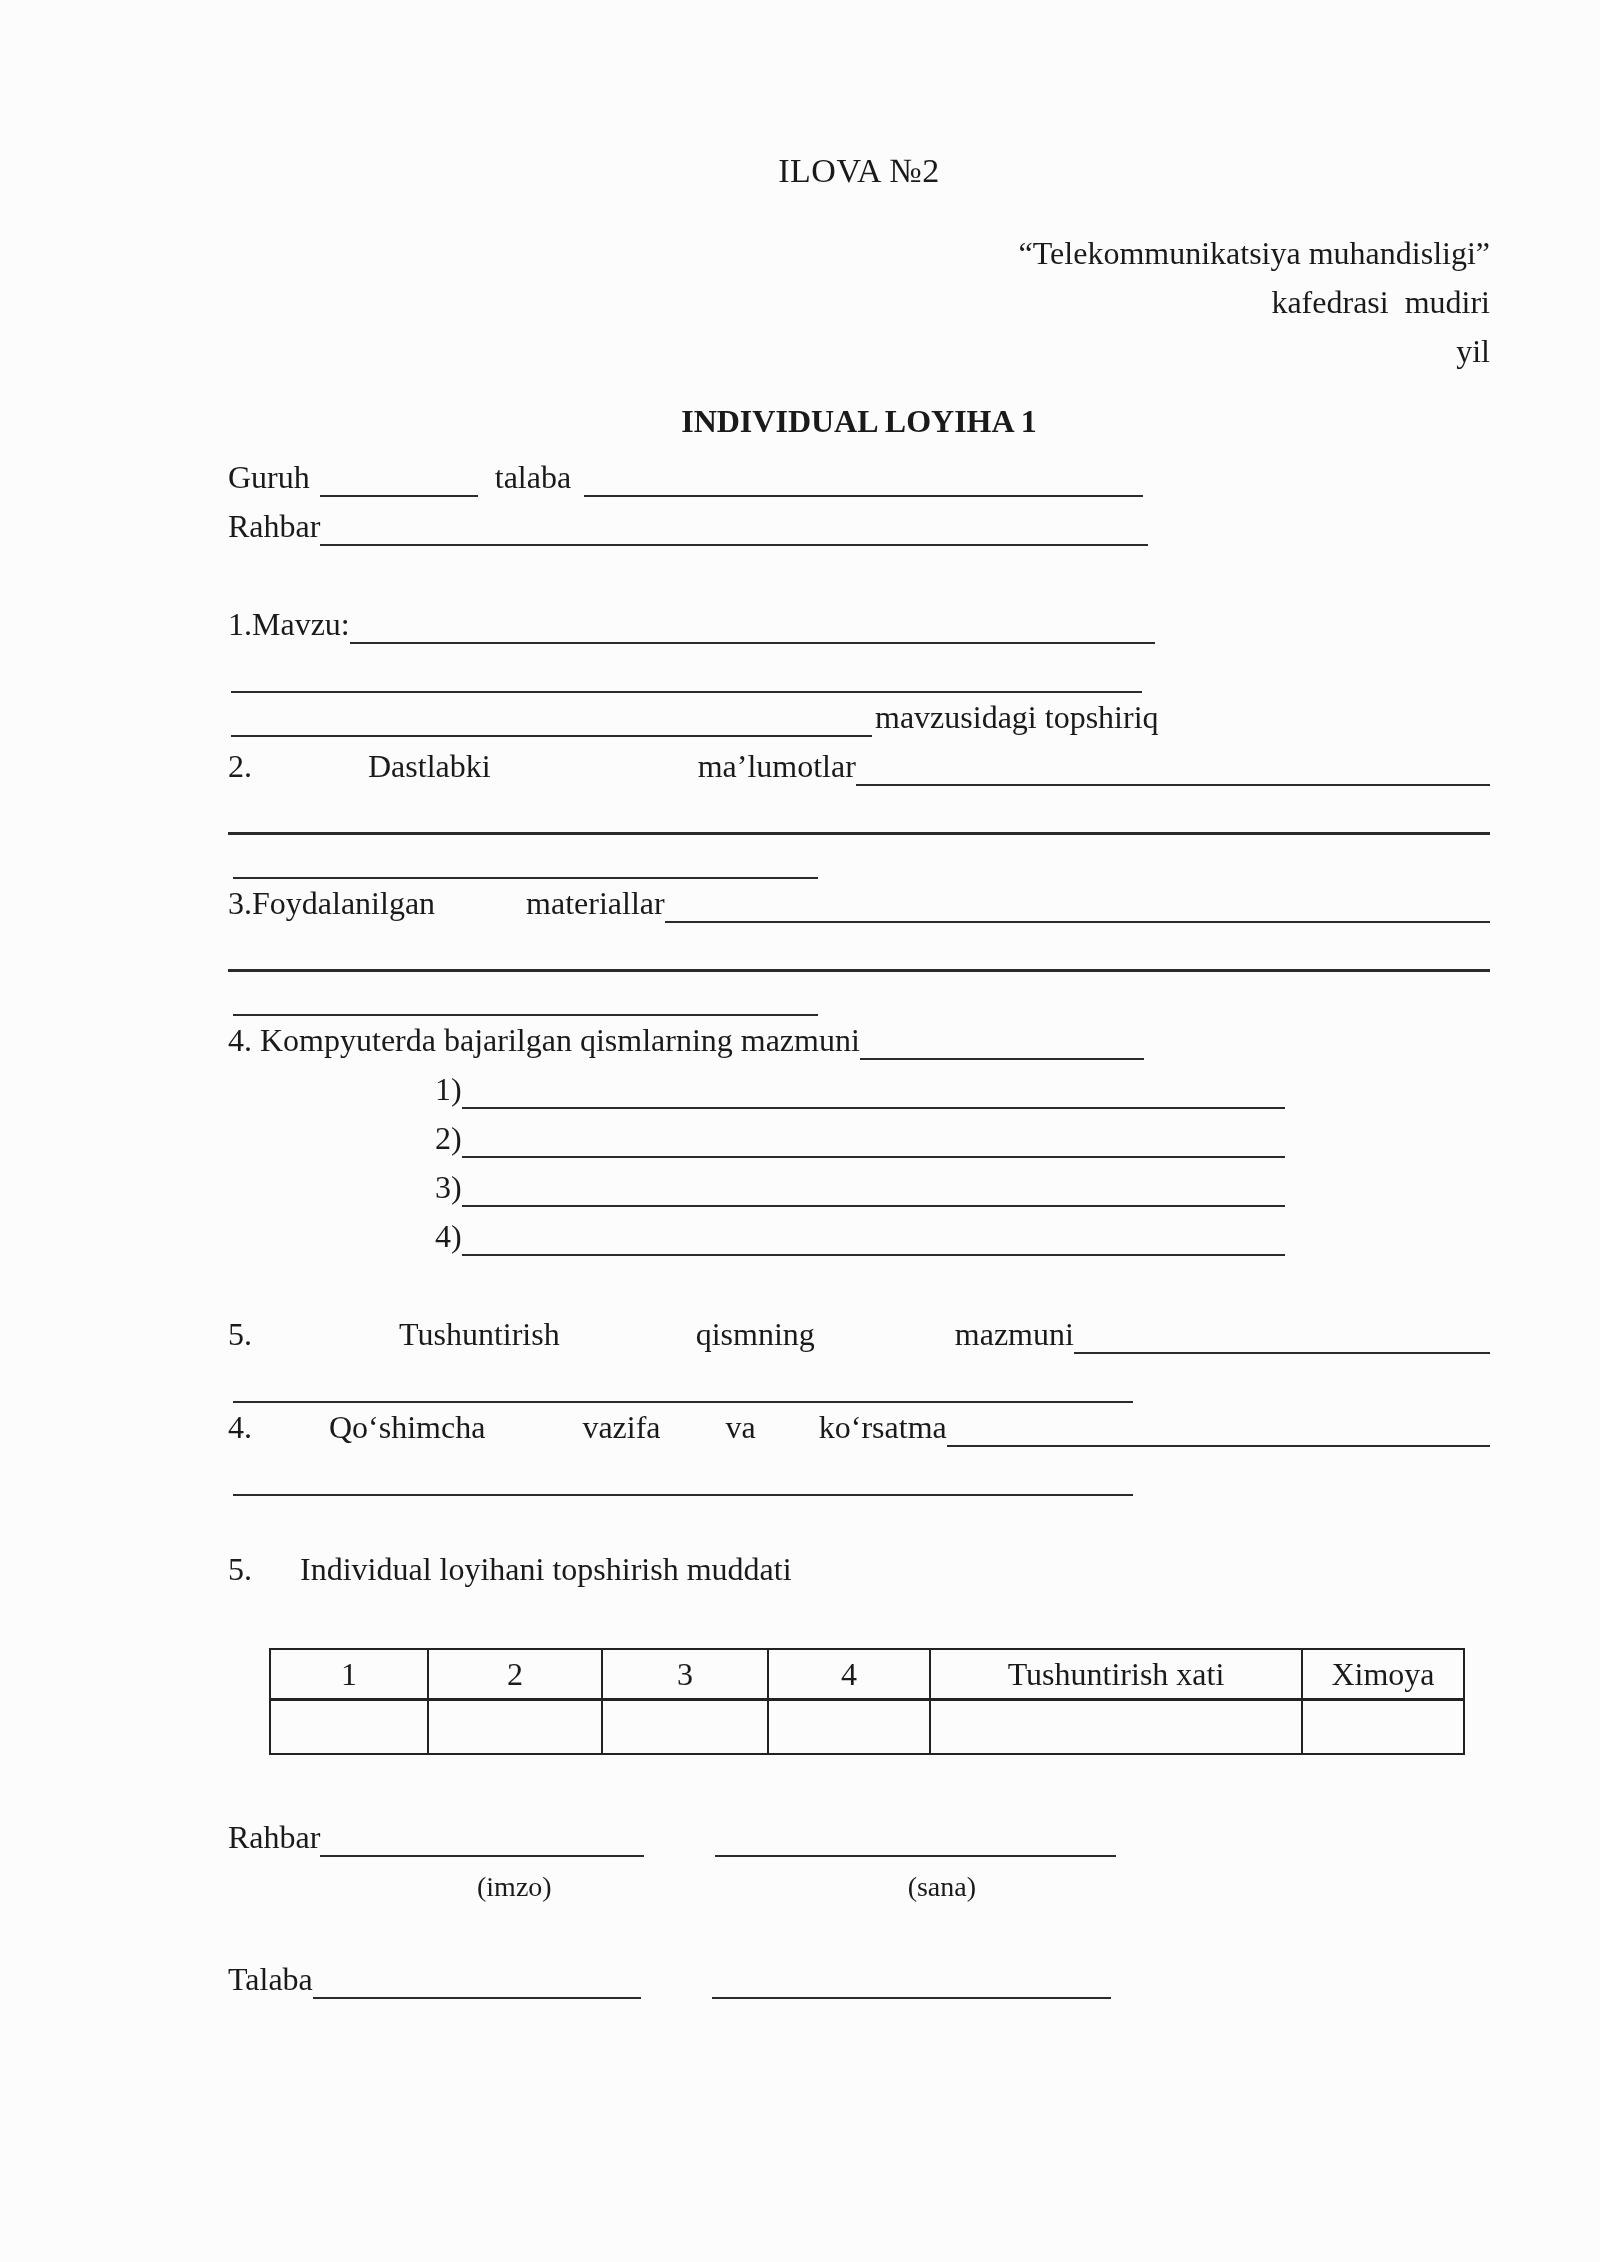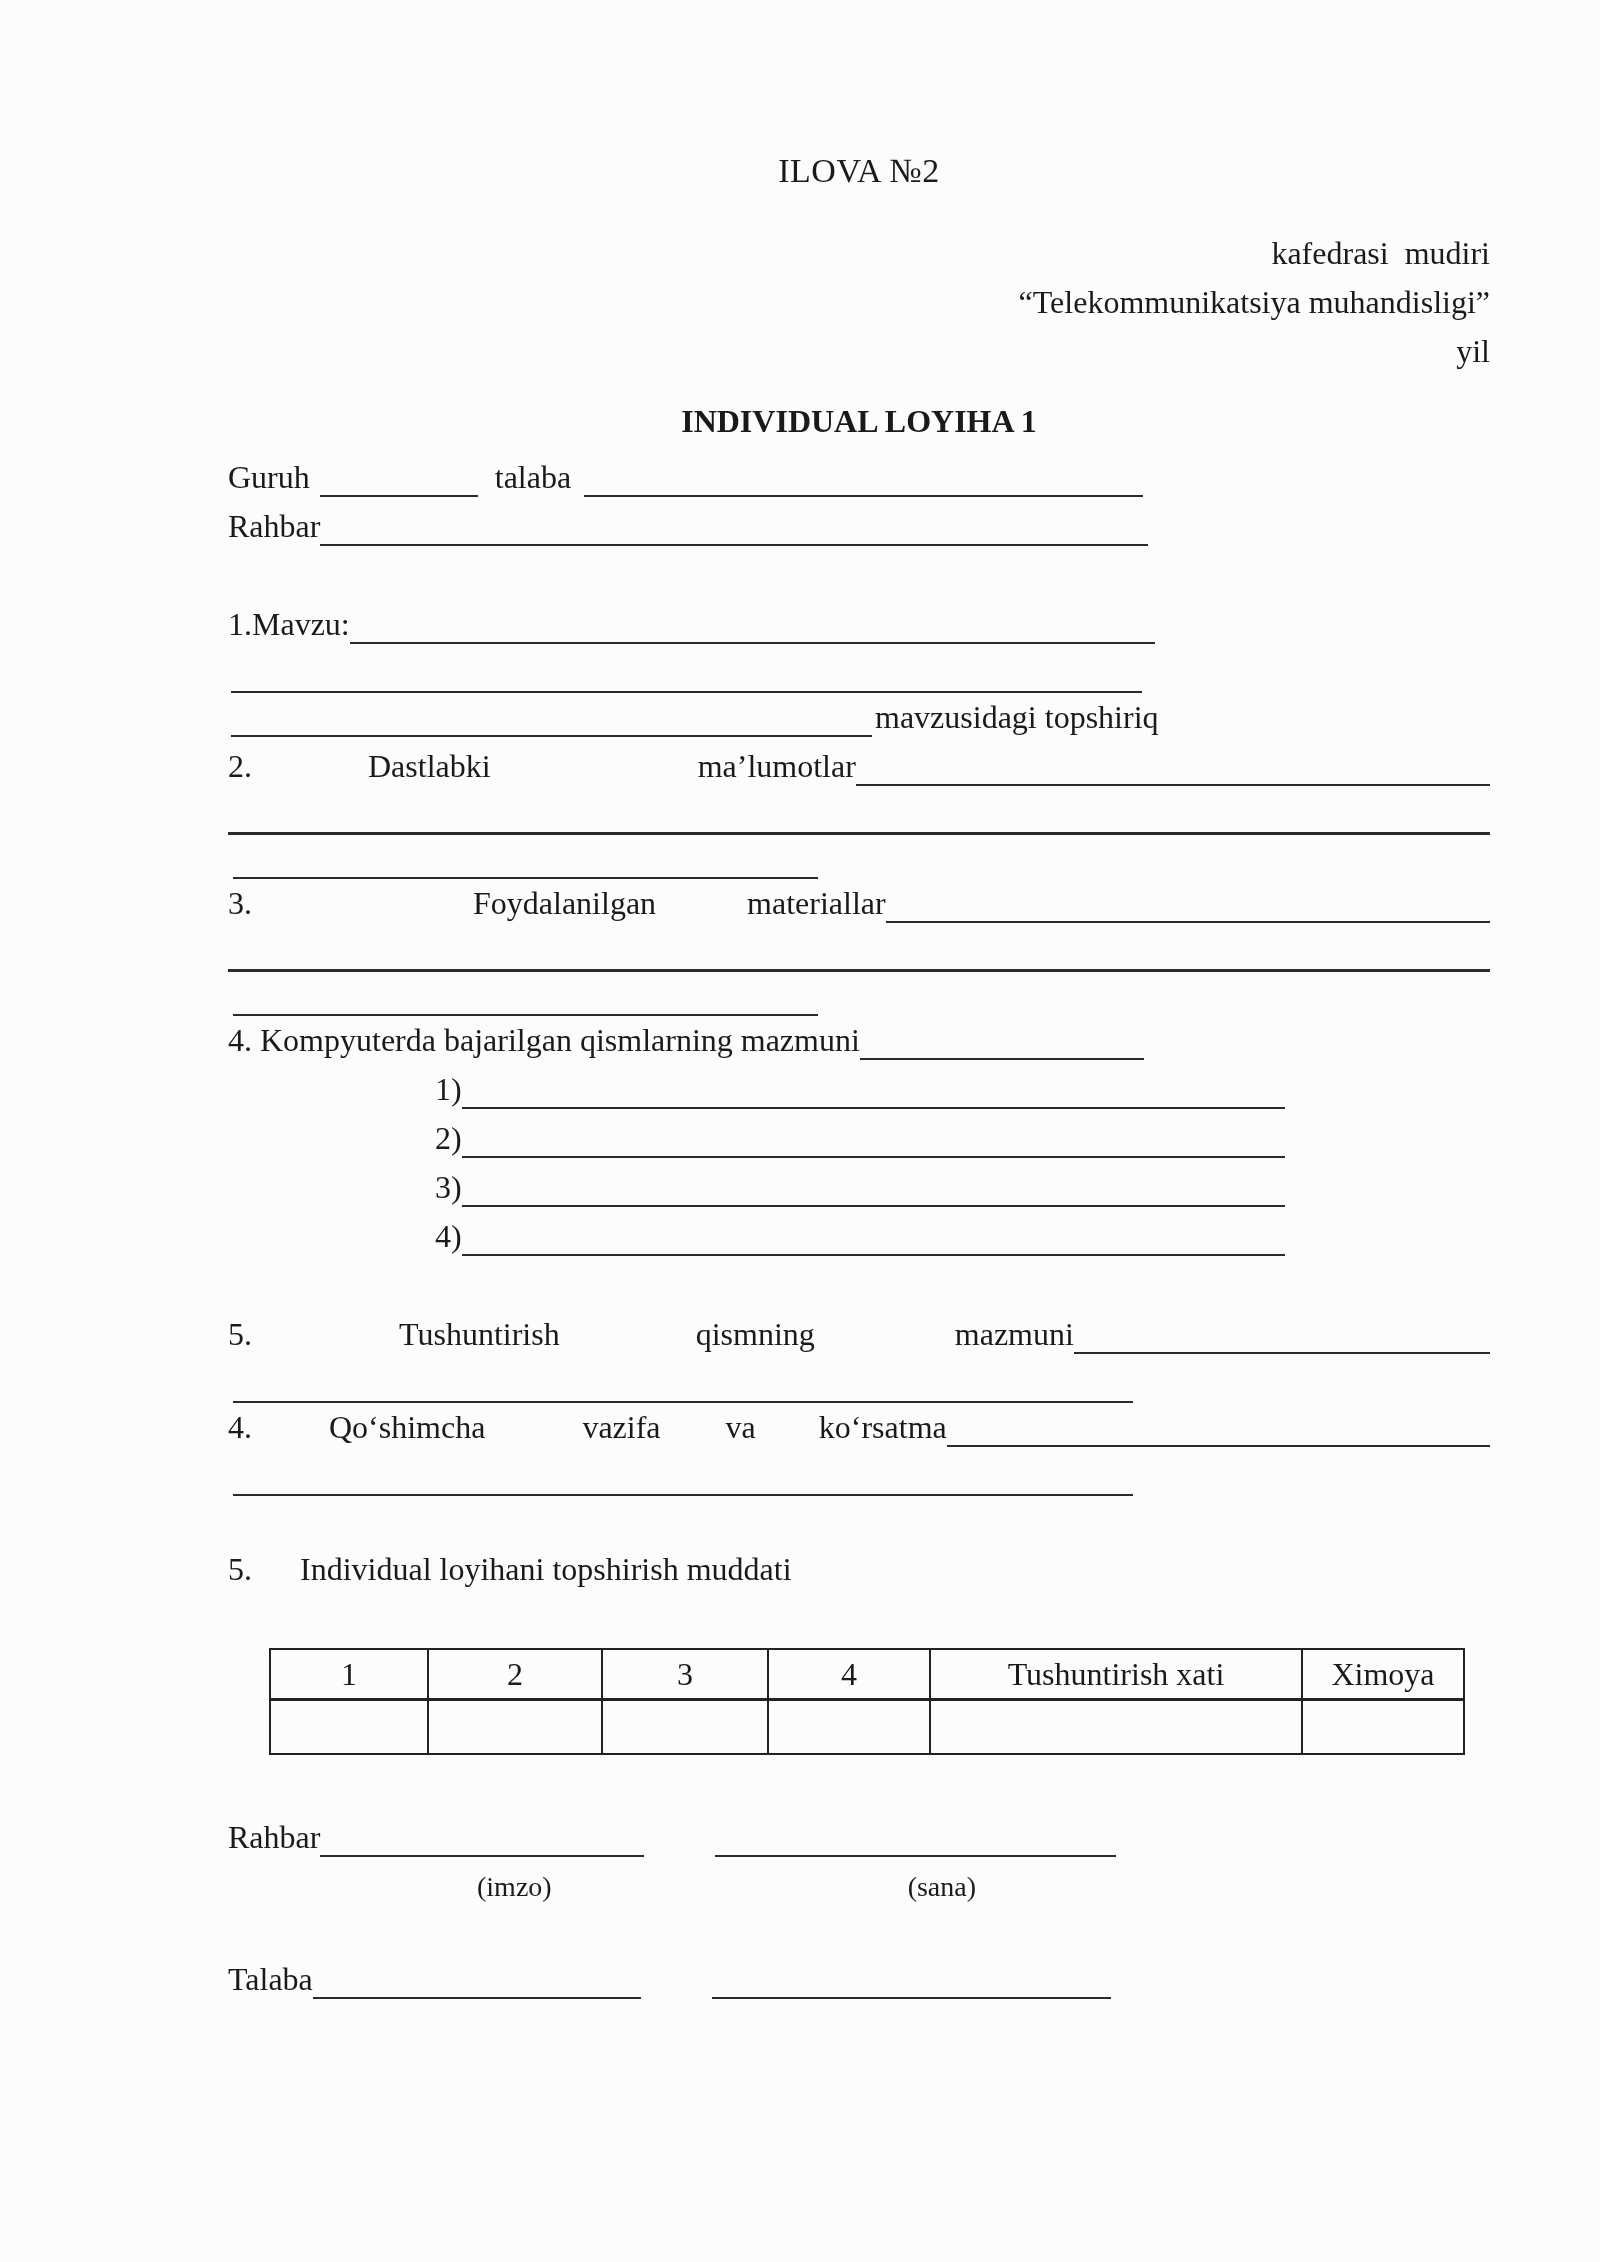--- a/index.html
+++ b/index.html
@@ -90,22 +90,22 @@
   .imzo-row span{font-size:28px;}
 </style>
 </head>
 <body>
 
 <div class="content">
 
   <div class="doc-title">ILOVA №2</div>
 
   <div class="header-block">
+    <div>“Telekommunikatsiya muhandisligi”</div>
     <div>kafedrasi&nbsp; mudiri</div>
-    <div>“Telekommunikatsiya muhandisligi”</div>
     <div>yil</div>
   </div>
 
   <div class="subtitle">INDIVIDUAL LOYIHA 1</div>
 
   <div class="row" style="margin-top:7px">
     <span>Guruh</span>
     <span class="blank" style="width:158px;margin-left:10px"></span>
     <span style="margin-left:17px">talaba</span>
     <span class="blank" style="width:559px;margin-left:13px"></span>
@@ -135,21 +135,21 @@
     <span style="margin-left:116px">Dastlabki</span>
     <span style="margin-left:207px">ma’lumotlar</span>
     <span class="fill"></span>
   </div>
 
   <div class="lineonly thick"></div>
   <div class="lineonly" style="width:585px;margin-left:5px"></div>
 
   <div class="row">
     <span>3.</span>
-    <span style="margin-left:221px">Foydalanilgan</span>
+    <span style="">Foydalanilgan</span>
     <span style="margin-left:91px">materiallar</span>
     <span class="fill"></span>
   </div>
 
   <div class="lineonly thick"></div>
   <div class="lineonly" style="width:585px;margin-left:5px"></div>
 
   <div class="row">
     <span>4. Kompyuterda bajarilgan qismlarning mazmuni</span>
     <span class="blank" style="width:284px"></span>

